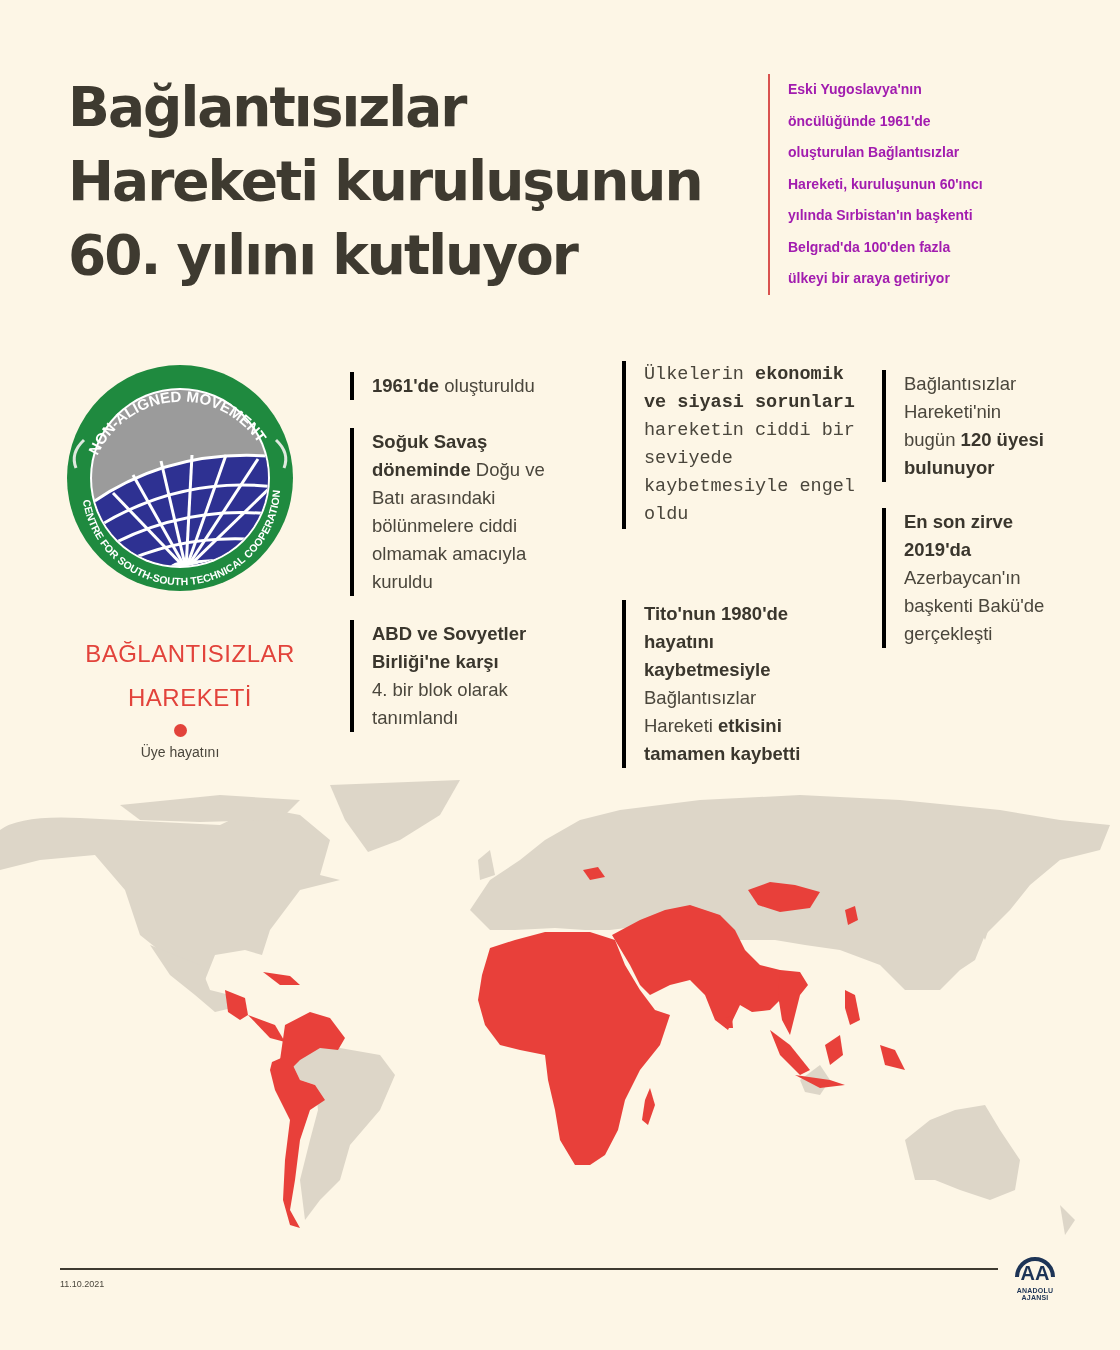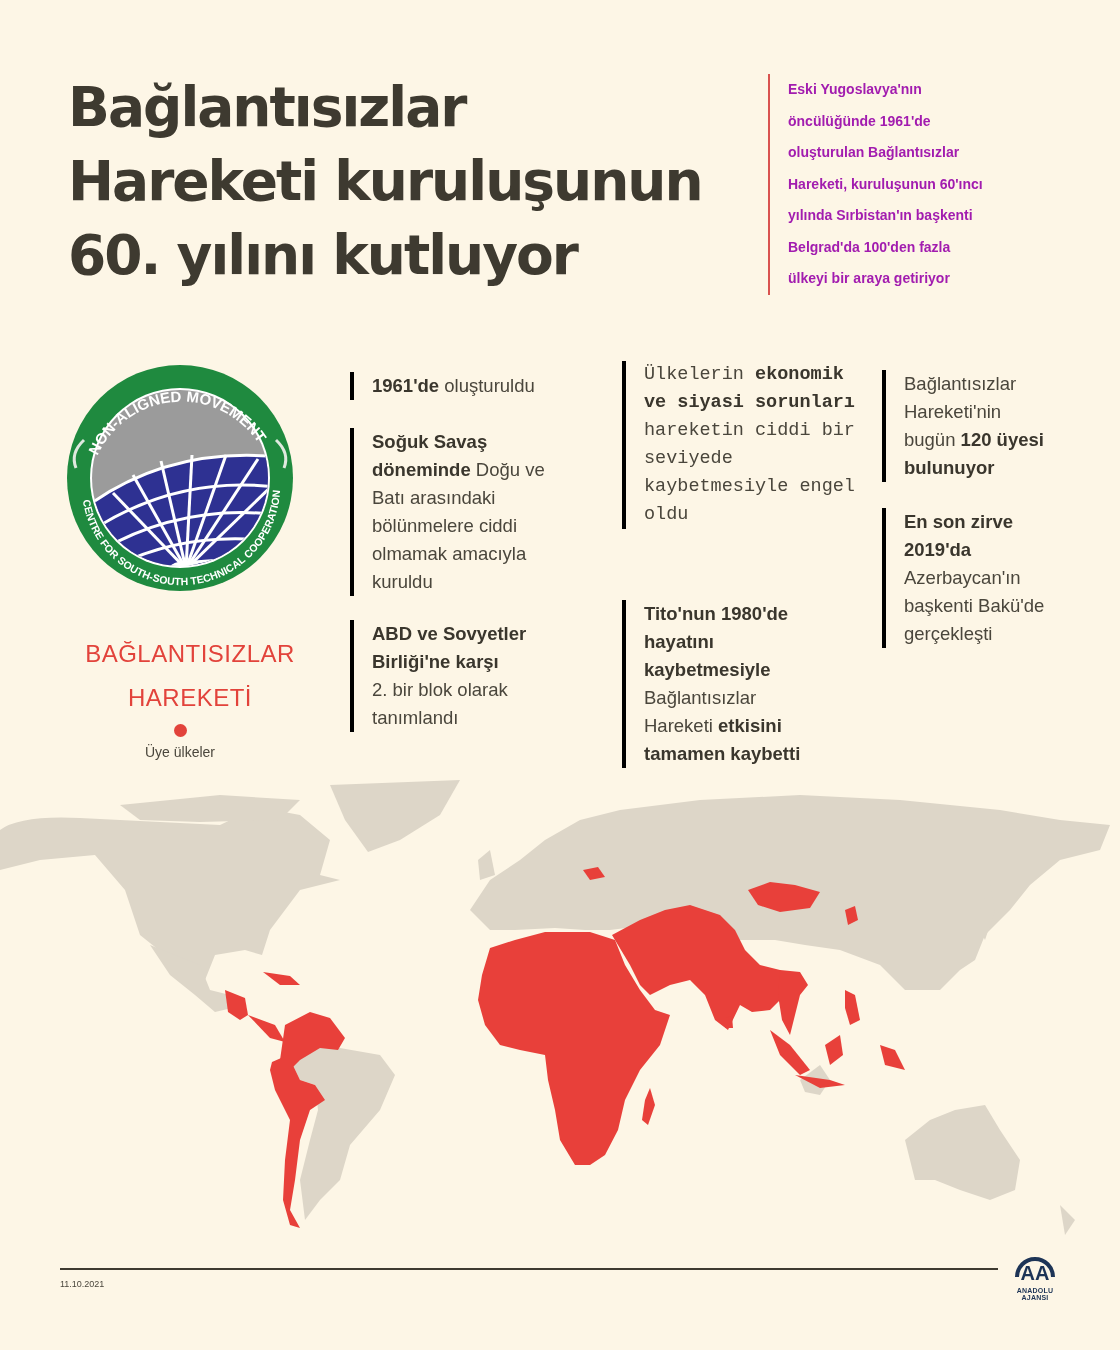--- a/index.html
+++ b/index.html
@@ -172,38 +172,38 @@
     <path d="M 226 105 q 6 -15 -8 -28" stroke="#dfe9df" stroke-width="3" fill="none"></path>
   </svg>
 </div>
 
 <div class="nam-label">
   <span>BAĞLANTISIZLAR</span>
   <span>HAREKETİ</span>
 </div>
 <div class="legend">
   <span class="legend-dot"></span>
-  <span class="legend-label">Üye ülkeler</span>
+  <span class="legend-label">Üye hayatını</span>
 </div>
 
 <div class="fact" style="left:350px; top:372px;">
   <span class="line"><b>1961'de</b><span> oluşturuldu</span></span>
 </div>
 <div class="fact" style="left:350px; top:428px;">
   <span class="line"><b>Soğuk Savaş</b></span>
   <span class="line"><b>döneminde</b><span> Doğu ve</span></span>
   <span class="line">Batı arasındaki</span>
   <span class="line">bölünmelere ciddi</span>
   <span class="line">olmamak amacıyla</span>
   <span class="line">kuruldu</span>
 </div>
 <div class="fact" style="left:350px; top:620px;">
   <span class="line"><b>ABD ve Sovyetler</b></span>
   <span class="line"><b>Birliği'ne karşı</b></span>
-  <span class="line">2. bir blok olarak</span>
+  <span class="line">4. bir blok olarak</span>
   <span class="line">tanımlandı</span>
 </div>
 
 <div class="fact" style="left:622px; top:361px;font-family:Liberation Mono, monospace;">
   <span class="line"><span>Ülkelerin </span><b>ekonomik</b></span>
   <span class="line"><b>ve siyasi sorunları</b></span>
   <span class="line">hareketin ciddi bir</span>
   <span class="line">seviyede</span>
   <span class="line">kaybetmesiyle engel</span>
   <span class="line">oldu</span>

